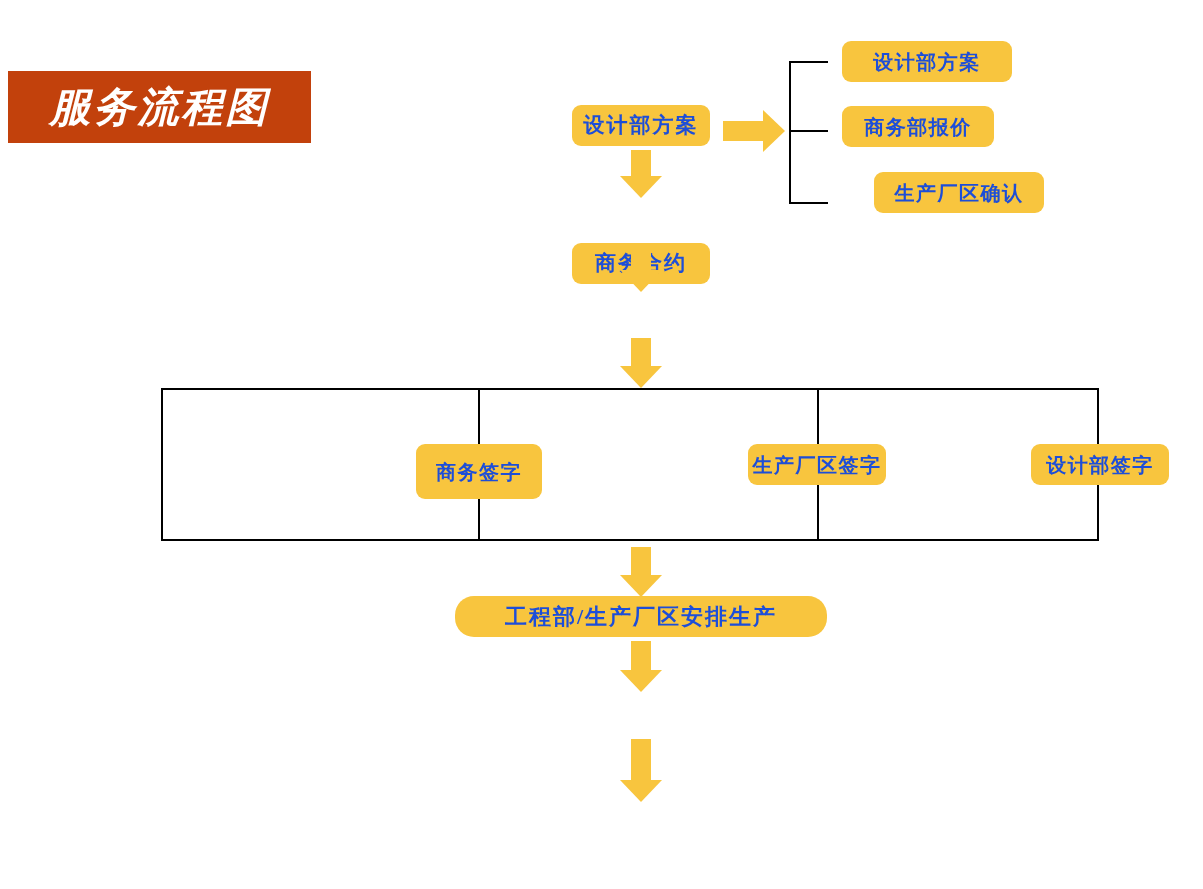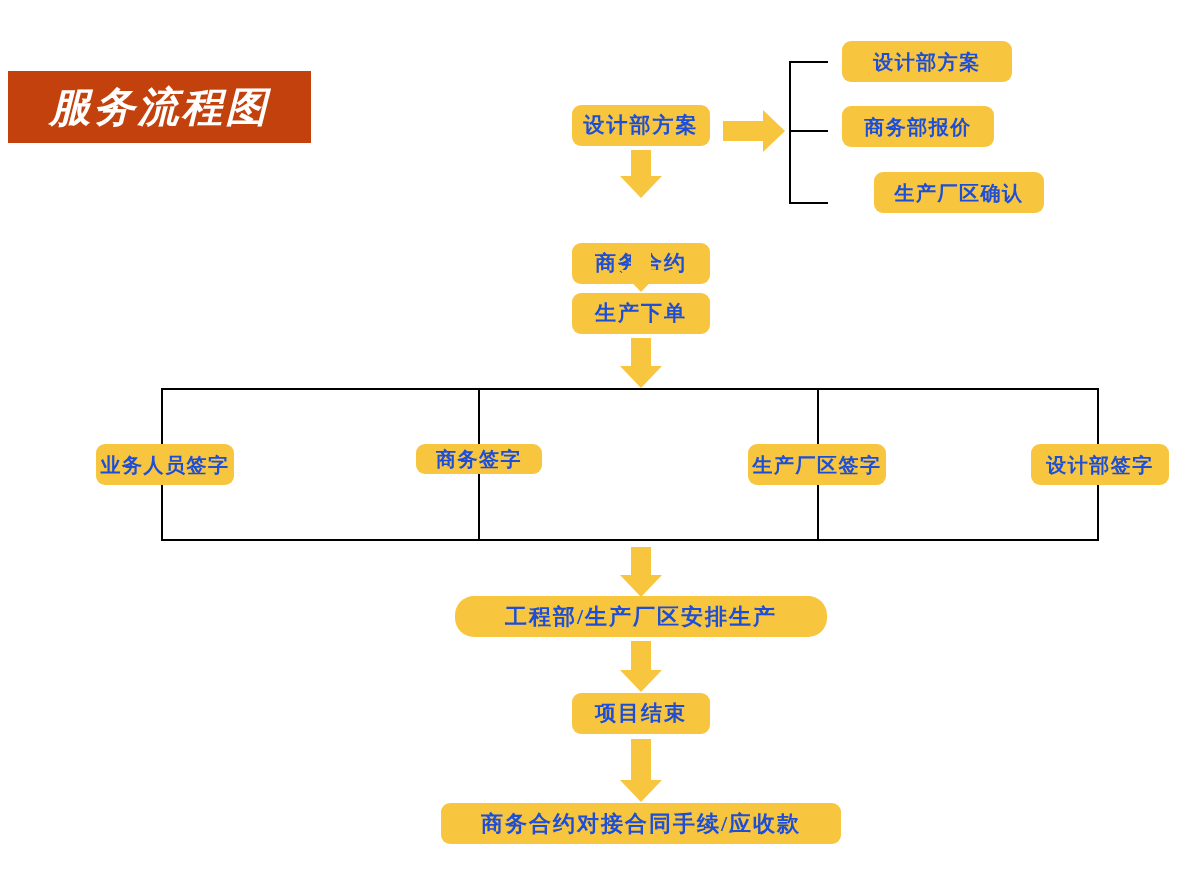--- a/index.html
+++ b/index.html
@@ -162,41 +162,35 @@
 
   <div class="node" style="left:572px; top:199px; width:138px; height:41px;margin-top:44px;">
     <span class="node-label">商务合约</span>
   </div>
 
   <div class="arrow-down" style="left:620px; top:244px; width:42px; height:48px;">
     <div class="shaft" style="width:20px; height:28px;"></div>
     <div class="head"></div>
   </div>
 
-  <div class="node" style="left:572px; top:293px; width:138px; height:41px;">
-    <span class="node-label">生产下单</span>
-  </div>
 
   <div class="arrow-down" style="left:620px; top:338px; width:42px; height:50px;">
     <div class="shaft" style="width:20px; height:30px;"></div>
     <div class="head"></div>
   </div>
 
   <div class="line-h" style="left:161px; top:388px; width:937px;"></div>
   <div class="line-h" style="left:161px; top:539px; width:937px;"></div>
 
   <div class="line-v" style="left:161px; top:388px; height:153px;"></div>
   <div class="line-v" style="left:478px; top:388px; height:153px;"></div>
   <div class="line-v" style="left:817px; top:388px; height:153px;"></div>
   <div class="line-v" style="left:1097px; top:388px; height:153px;"></div>
 
-  <div class="node small" style="left:96px; top:444px; width:138px; height:41px;">
-    <span class="node-label">业务人员签字</span>
-  </div>
-  <div class="node small" style="left:416px; top:444px; width:126px; height:30px;">
+  <div class="node small" style="left:416px; top:444px; width:126px; height:55px;">
     <span class="node-label">商务签字</span>
   </div>
   <div class="node small" style="left:1031px; top:444px; width:138px; height:41px;">
     <span class="node-label">设计部签字</span>
   </div>
   <div class="node small" style="left:748px; top:444px; width:138px; height:41px;">
     <span class="node-label">生产厂区签字</span>
   </div>
 
   <div class="arrow-down" style="left:620px; top:547px; width:42px; height:50px;">
@@ -206,26 +200,20 @@
 
   <div class="node wide" style="left:455px; top:596px; width:372px; height:41px;border-radius:19px;">
     <span class="node-label">工程部/生产厂区安排生产</span>
   </div>
 
   <div class="arrow-down" style="left:620px; top:641px; width:42px; height:51px;">
     <div class="shaft" style="width:20px; height:31px;"></div>
     <div class="head"></div>
   </div>
 
-  <div class="node" style="left:572px; top:693px; width:138px; height:41px;">
-    <span class="node-label">项目结束</span>
-  </div>
 
   <div class="arrow-down" style="left:620px; top:739px; width:42px; height:63px;">
     <div class="shaft" style="width:20px; height:43px;"></div>
     <div class="head"></div>
   </div>
 
-  <div class="node wide" style="left:441px; top:803px; width:400px; height:41px;">
-    <span class="node-label">商务合约对接合同手续/应收款</span>
-  </div>
 
 </div>
 
 </body></html>

